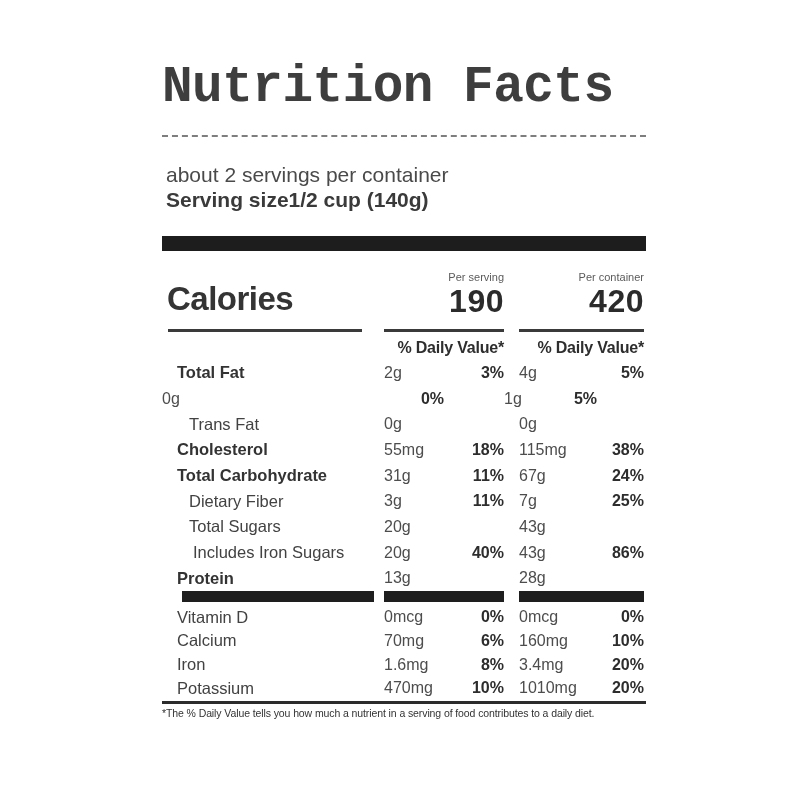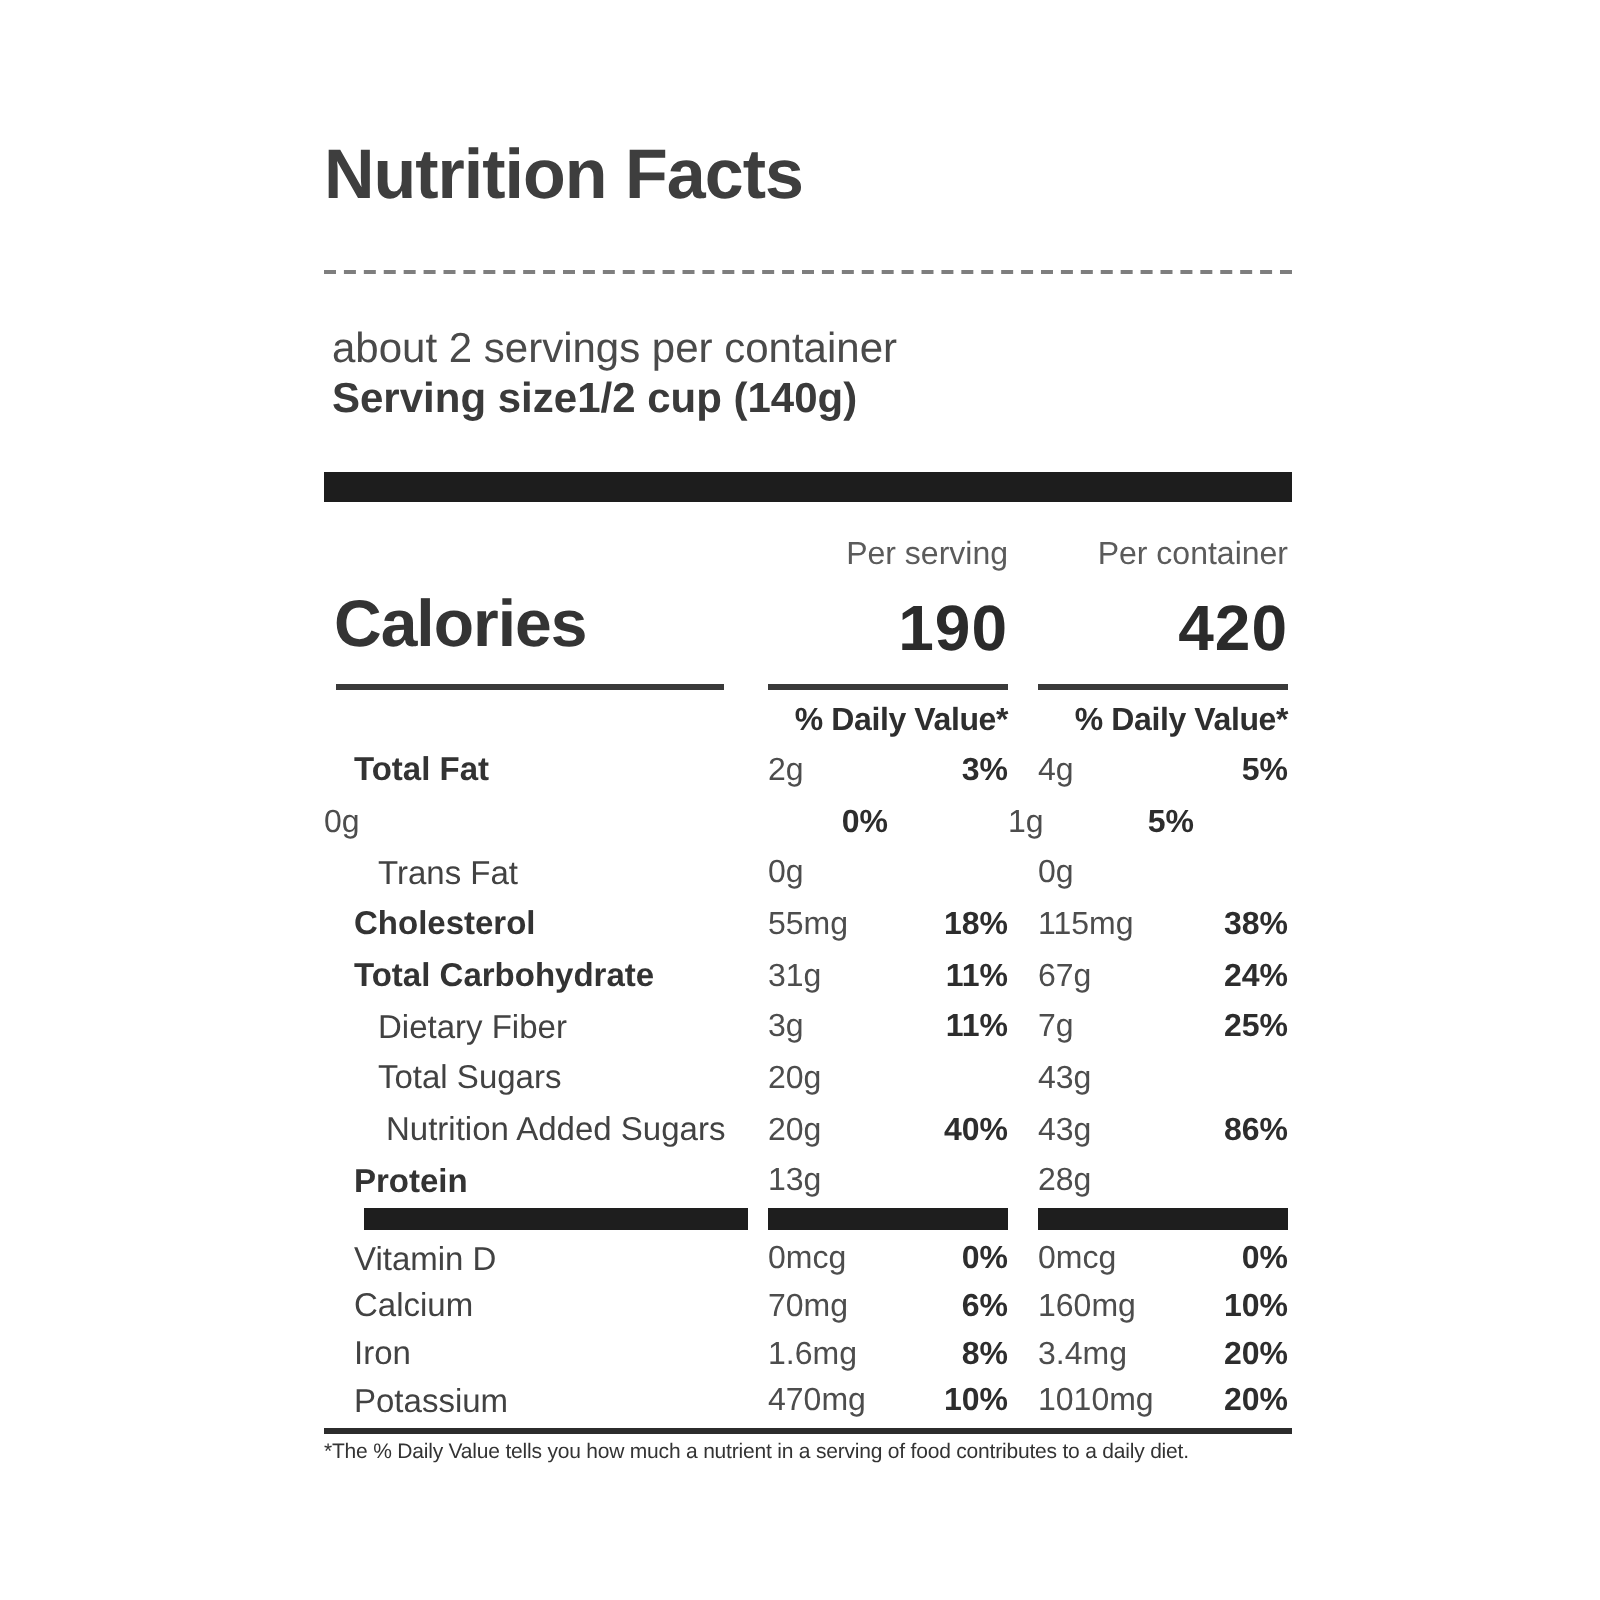--- a/index.html
+++ b/index.html
@@ -4,37 +4,37 @@
 <style>
   html,body{margin:0;padding:0;}
   body{
     width:800px;height:800px;background:#ffffff;position:relative;
     font-family:"Liberation Sans","DejaVu Sans",sans-serif;
     color:#3d3d3d;-webkit-font-smoothing:antialiased;
   }
   .label{position:absolute;left:162px;top:62px;width:484px;}
 
   h1.title{
-    margin:0;font-size:35px;line-height:52px;font-weight:700;
-    color:#3e3e3e;letter-spacing:-0.5px;
+    margin:0;font-size:51px;line-height:52px;font-weight:700;
+    color:#3e3e3e;letter-spacing:-0.5px;font-family:Liberation Mono, monospace;
   }
   .rule-thin{margin-top:21px;height:0;border-top:2px dashed #7e7e7e;}
 
   .about{margin-top:25px;font-size:21px;line-height:25px;color:#4a4a4a;padding-left:4px;}
   .serving-row{
     display:flex;align-items:baseline;
     font-size:21px;line-height:26px;font-weight:700;color:#3a3a3a;padding-left:4px;
   }
   .bar-thick{margin-top:23px;height:15px;background:#1d1d1d;}
 
   
   .cal-grid{display:grid;grid-template-columns:222px 120px 15px 125px;align-items:end;margin-top:19px;}
   .cal-label{font-size:33px;font-weight:700;color:#343434;letter-spacing:-0.5px;padding-left:5px;line-height:34px;}
   .cal-col{text-align:right;}
-  .cal-head{font-size:16px;color:#5b5b5b;line-height:15px;margin-bottom:14px;}
+  .cal-head{font-size:11px;color:#5b5b5b;line-height:15px;margin-bottom:1px;}
   .cal-num{font-size:32px;font-weight:700;color:#2b2b2b;line-height:30px;letter-spacing:0.5px;}
 
   .cal-rules{display:grid;grid-template-columns:222px 120px 15px 125px;margin-top:13px;}
   .rule-cal{height:3px;background:#3a3a3a;}
   .rule-cal-left{height:3px;background:#3a3a3a;width:194px;margin-left:6px;}
 
   .dv-grid{display:grid;grid-template-columns:222px 120px 15px 125px;}
   .dv-head{margin-top:7px;font-size:16px;font-weight:700;text-align:right;color:#2e2e2e;letter-spacing:-0.2px;}
 
   
@@ -155,21 +155,21 @@
       </div>
       <div class="n-row">
         <div class="nm ind1">Total Sugars</div>
         <div class="amt">20g</div>
         <div class="dv"></div>
         <div></div>
         <div class="amt">43g</div>
         <div class="dv"></div>
       </div>
       <div class="n-row">
-        <div class="nm ind2">Nutrition Added Sugars</div>
+        <div class="nm ind2">Includes Iron Sugars</div>
         <div class="amt">20g</div>
         <div class="dv">40%</div>
         <div></div>
         <div class="amt">43g</div>
         <div class="dv">86%</div>
       </div>
       <div class="n-row">
         <div class="nm b">Protein</div>
         <div class="amt">13g</div>
         <div class="dv"></div>

